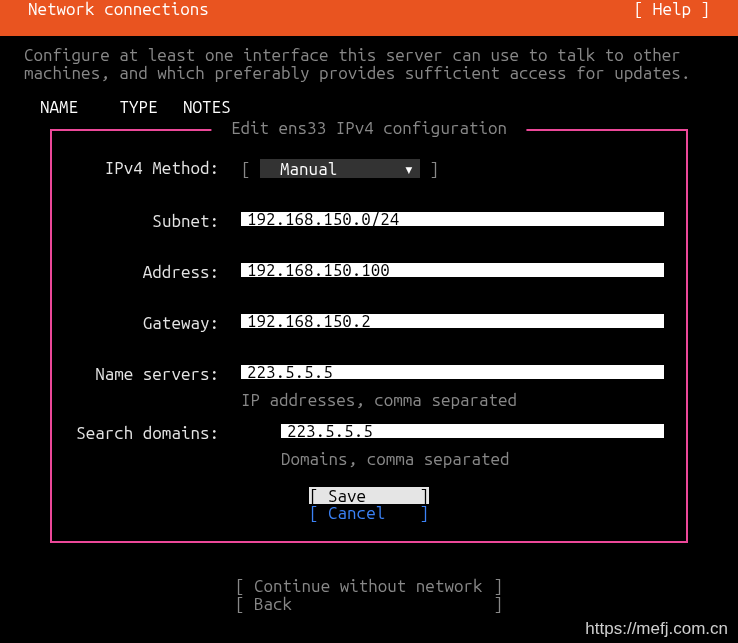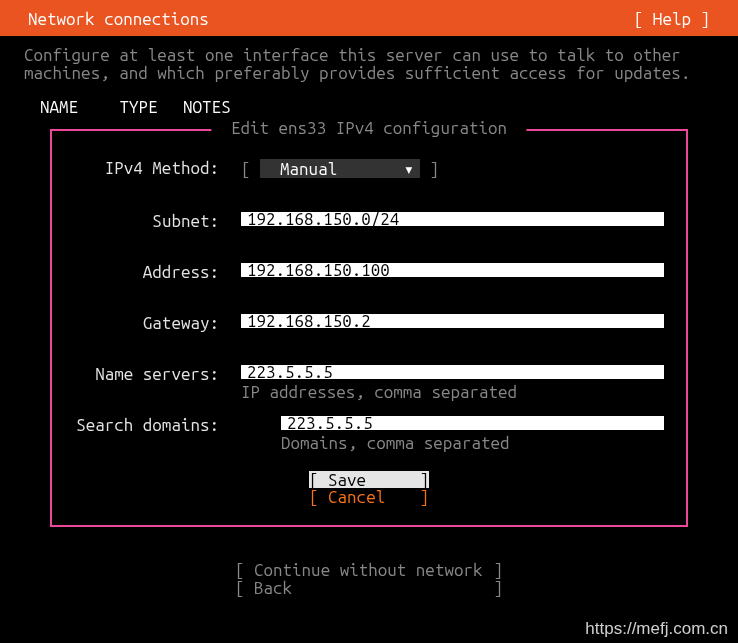--- a/index.html
+++ b/index.html
@@ -10,21 +10,21 @@
     font-size: 17px;
     line-height: 1.0;
     color: #fff;
     position: relative;
   }
   .titlebar {
     background: #e95420;
     color: #fff;
     height: 36px;
     display: flex;
-    align-items: center;
+    align-items: flex-start;
     justify-content: space-between;
     padding: 0 28px 0 28px;
   }
   .titlebar .title { }
   .titlebar .help { }
   .description {
     color: #888;
     padding: 10px 28px 0 24px;
     line-height: 1.05;
   }
@@ -97,21 +97,21 @@
     width: 100%;
     height: 14px;
     padding: 1px 6px;
     border: none;
     font-family: inherit;
     font-size: inherit;
     display: block;
   }
   .hint {
     color: #888;
-    margin-top: 4px;
+    margin-top: 12px;
   }
   .btn-stack {
     text-align: center;
     margin-top: 4px;
   }
   .btn {
     display: inline-block;
     width: 120px;
     text-align: left;
     padding: 0 0;
@@ -121,21 +121,21 @@
     background: transparent;
   }
   .btn .lb, .btn .rb { }
   .btn-save {
     background: #e5e5e5;
     color: #000;
   }
   .btn-save .lb, .btn-save .rb { color: #000; }
   .btn-save .txt { color: #000; }
   .btn-cancel {
-    color: #f97316;
+    color: #3b82f6;
     background: transparent;
   }
   .footer-actions {
     text-align: center;
     margin-top: 34px;
     color: #888;
   }
   .footer-actions .frow { line-height: 1.1; }
   .frow .lb, .frow .rb { color:#888; }
   .frow .txt { display:inline-block; width: 230px; text-align:left; }

